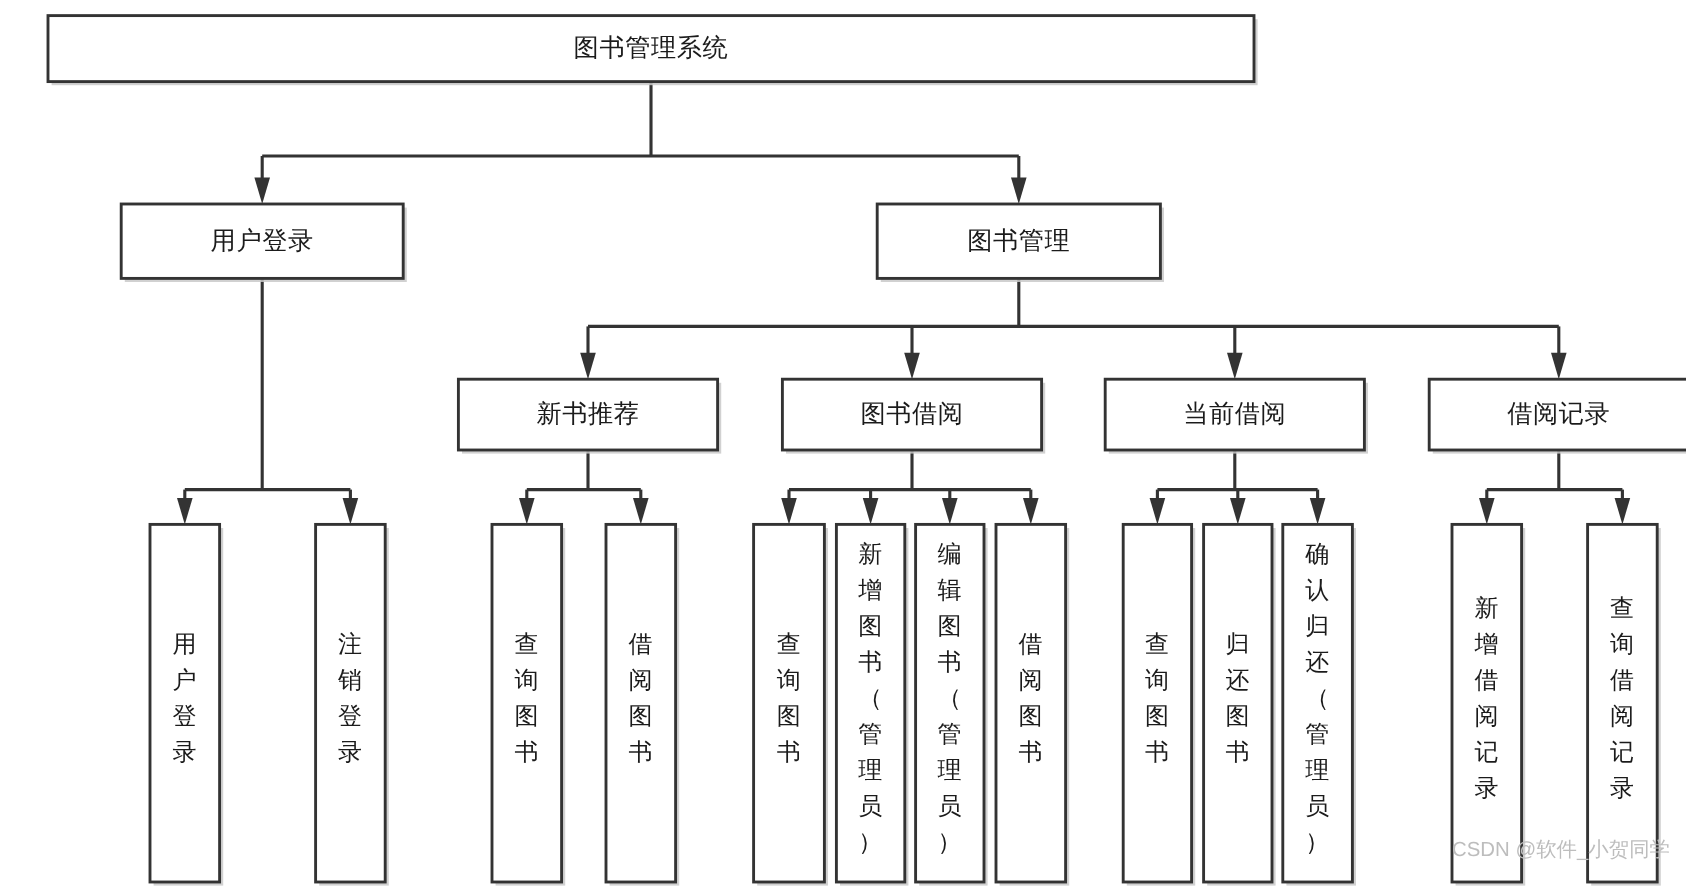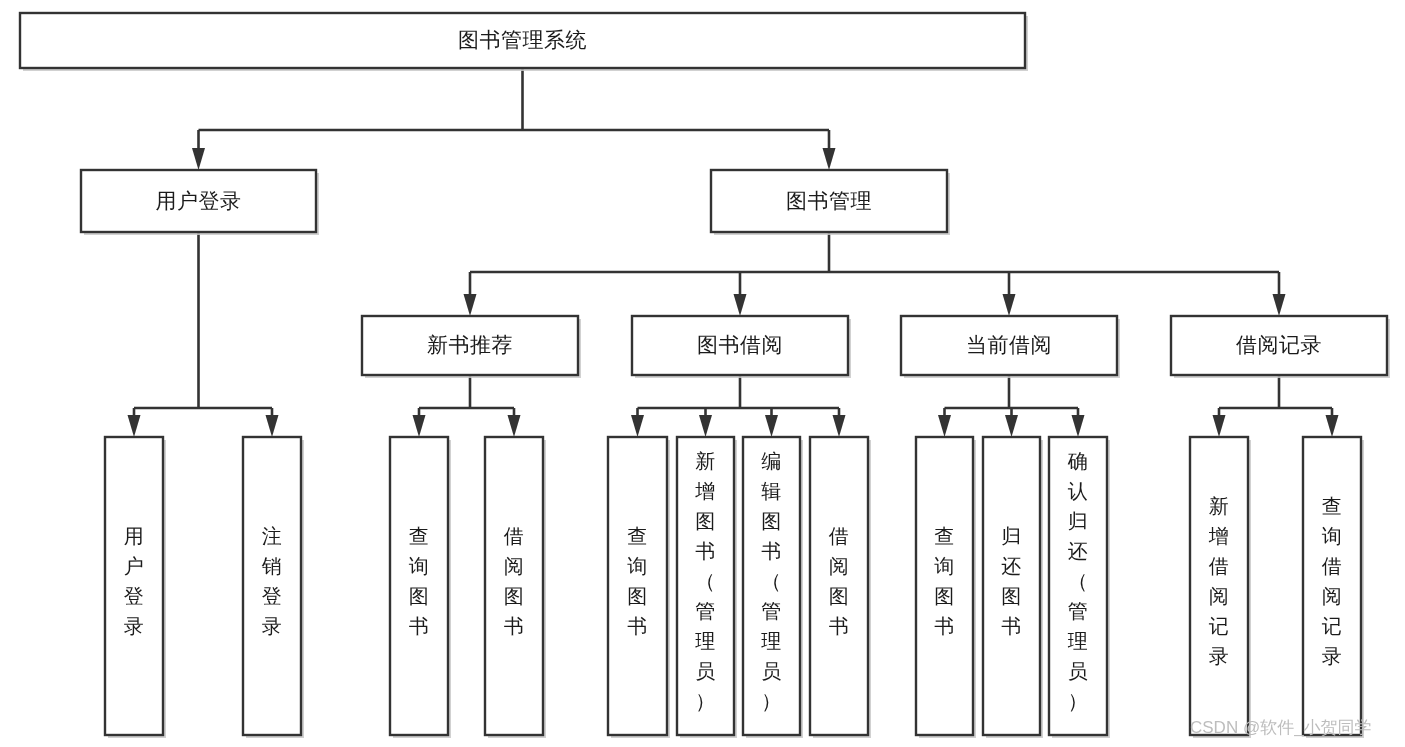--- a/index.html
+++ b/index.html
@@ -12,20 +12,21 @@
     width: 1405px;
     height: 747px;
     font-family: "Liberation Sans", "DejaVu Sans", sans-serif;
     overflow: hidden;
     position: relative;
   }
   #diagram-root {
     position: relative;
     width: 1202px;
     height: 747px;
+    margin-left: 20px;
   }
   svg.diagram-canvas {
     position: absolute;
     top: 0;
     left: 0;
     width: 1405px;
     height: 747px;
     display: block;
   }
   .node-box {
@@ -240,14 +241,14 @@
           <rect x="1190" y="437" width="58" height="298" class="node-box"></rect>
           <text x="1219" class="node-label-v" text-anchor="middle"><tspan x="1219" y="513">新</tspan><tspan x="1219" y="543">增</tspan><tspan x="1219" y="573">借</tspan><tspan x="1219" y="603">阅</tspan><tspan x="1219" y="633">记</tspan><tspan x="1219" y="663">录</tspan></text>
         </g>
         <g>
           <rect x="1306" y="440" width="58" height="298" class="node-shadow"></rect>
           <rect x="1303" y="437" width="58" height="298" class="node-box"></rect>
           <text x="1332" class="node-label-v" text-anchor="middle"><tspan x="1332" y="513">查</tspan><tspan x="1332" y="543">询</tspan><tspan x="1332" y="573">借</tspan><tspan x="1332" y="603">阅</tspan><tspan x="1332" y="633">记</tspan><tspan x="1332" y="663">录</tspan></text>
         </g>
       </g>
   </svg>
-  <div class="watermark" style="left: 1190px; top: 716px;">CSDN @软件_小贺同学</div>
+  <div class="watermark" style="left: 1190px; top: 696px;">CSDN @软件_小贺同学</div>
 </div>
 
 </body></html>

